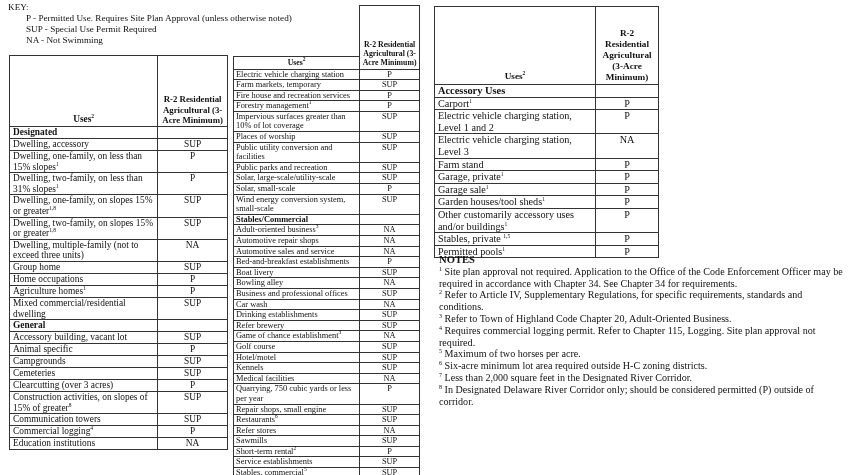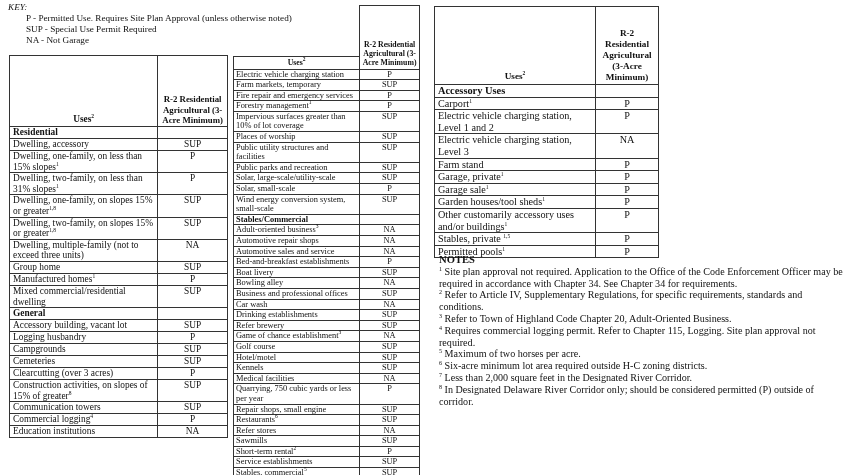--- a/index.html
+++ b/index.html
@@ -2,21 +2,21 @@
 <html><head>
 <meta charset="utf-8">
 <style>
   html, body { margin: 0; padding: 0; background: #ffffff; }
   body {
     width: 849px; height: 475px; position: relative; overflow: hidden;
     font-family: "Liberation Serif", serif; color: #111;
   }
   .key { position: absolute; left: 8px; top: 2px; font-size: 9.2px; line-height: 11px; }
   .key .line { padding-left: 18px; }
-  .key .line:first-child { padding-left: 0; font-style: italic; }
+  .key .line:first-child { padding-left: 0; }
 
   table.uses {
     position: absolute; border-collapse: collapse; font-size: 9.4px; line-height: 10.6px;
   }
   table.uses td, table.uses th {
     border: 1px solid #333; padding: 0 3px; vertical-align: top;
   }
   table.uses th { font-weight: bold; text-align: center; vertical-align: bottom; }
   table.uses th.zone { font-size: 8.8px; line-height: 10.2px; padding: 0 2px 1px 2px; }
   table.uses th.usescol { font-weight: bold; padding-bottom: 1px; }
@@ -47,37 +47,37 @@
   .notes .title { font-weight: bold; font-size: 10.6px; }
   .notes sup { font-size: 6px; vertical-align: 4px; }
 </style>
 </head>
 <body>
 
 <div class="key">
   <div class="line">KEY:</div>
   <div class="line">P - Permitted Use. Requires Site Plan Approval (unless otherwise noted)</div>
   <div class="line">SUP - Special Use Permit Required</div>
-  <div class="line">NA - Not Garage</div>
+  <div class="line">NA - Not Swimming</div>
 </div>
 
 <table class="uses" id="t1">
   <colgroup>
       <col class="c1">
       <col class="c2">
     </colgroup>
   <thead>
     <tr>
       <th class="usescol"><span>Uses</span><sup>2</sup></th>
       <th class="zone">R-2 Residential Agricultural (3-Acre Minimum)</th>
     </tr>
   </thead>
   <tbody>
       <tr class="section">
-        <td>Residential</td>
+        <td>Designated</td>
         <td></td>
       </tr>
       <tr>
         <td><span>Dwelling, accessory</span></td>
         <td class="val">SUP</td>
       </tr>
       <tr>
         <td><span>Dwelling, one-family, on less than 15% slopes</span><sup>1</sup></td>
         <td class="val">P</td>
       </tr>
@@ -95,37 +95,41 @@
       </tr>
       <tr>
         <td><span>Dwelling, multiple-family (not to exceed three units)</span></td>
         <td class="val">NA</td>
       </tr>
       <tr>
         <td><span>Group home</span></td>
         <td class="val">SUP</td>
       </tr>
       <tr>
-        <td><span>Manufactured homes</span><sup>1</sup></td>
+        <td><span>Home occupations</span></td>
+        <td class="val">P</td>
+      </tr>
+      <tr>
+        <td><span>Agriculture homes</span><sup>1</sup></td>
         <td class="val">P</td>
       </tr>
       <tr>
         <td><span>Mixed commercial/residential dwelling</span></td>
         <td class="val">SUP</td>
       </tr>
       <tr class="section">
         <td>General</td>
         <td></td>
       </tr>
       <tr>
         <td><span>Accessory building, vacant lot</span></td>
         <td class="val">SUP</td>
       </tr>
       <tr>
-        <td><span>Logging husbandry</span></td>
+        <td><span>Animal specific</span></td>
         <td class="val">P</td>
       </tr>
       <tr>
         <td><span>Campgrounds</span></td>
         <td class="val">SUP</td>
       </tr>
       <tr>
         <td><span>Cemeteries</span></td>
         <td class="val">SUP</td>
       </tr>
@@ -169,37 +173,37 @@
   <tbody>
       <tr>
         <td><span>Electric vehicle charging station</span></td>
         <td class="val">P</td>
       </tr>
       <tr>
         <td><span>Farm markets, temporary</span></td>
         <td class="val">SUP</td>
       </tr>
       <tr>
-        <td><span>Fire repair and emergency services</span></td>
+        <td><span>Fire house and recreation services</span></td>
         <td class="val">P</td>
       </tr>
       <tr>
         <td><span>Forestry management</span><sup>1</sup></td>
         <td class="val">P</td>
       </tr>
       <tr>
         <td><span>Impervious surfaces greater than 10% of lot coverage</span></td>
         <td class="val">SUP</td>
       </tr>
       <tr>
         <td><span>Places of worship</span></td>
         <td class="val">SUP</td>
       </tr>
       <tr>
-        <td><span>Public utility structures and facilities</span></td>
+        <td><span>Public utility conversion and facilities</span></td>
         <td class="val">SUP</td>
       </tr>
       <tr>
         <td><span>Public parks and recreation</span></td>
         <td class="val">SUP</td>
       </tr>
       <tr>
         <td><span>Solar, large-scale/utility-scale</span></td>
         <td class="val">SUP</td>
       </tr>

